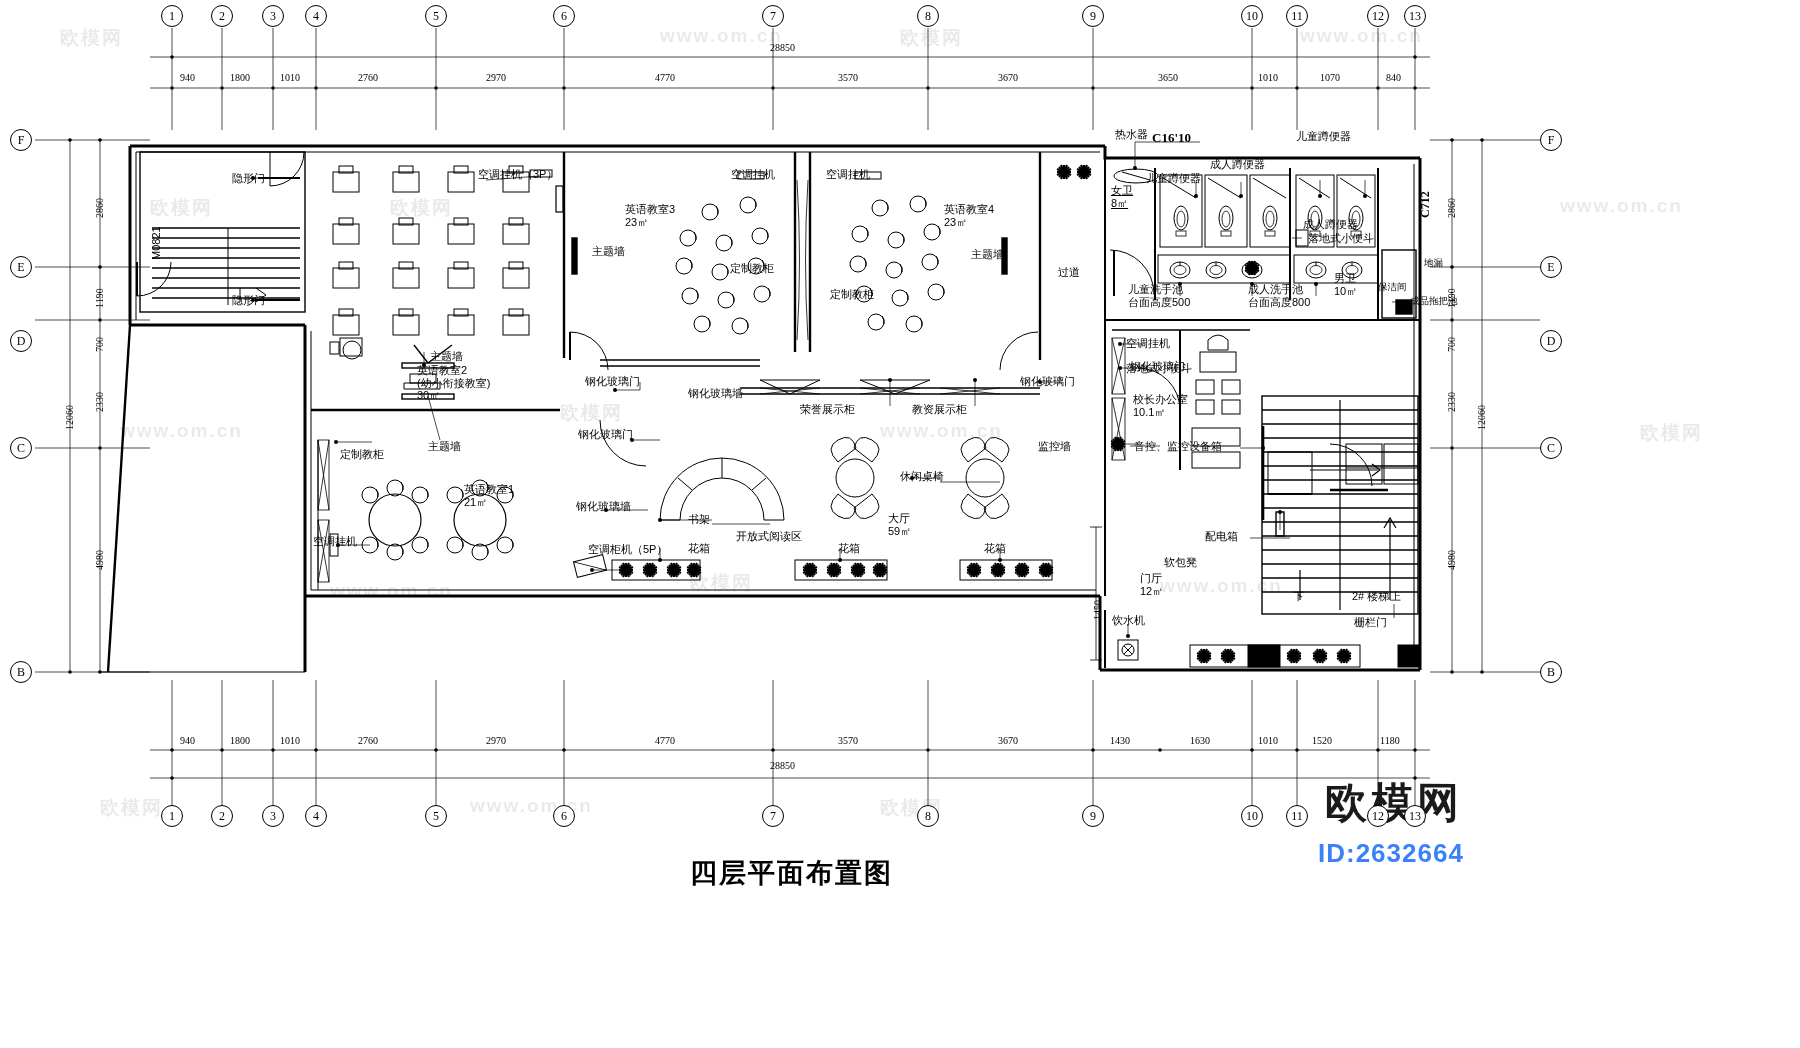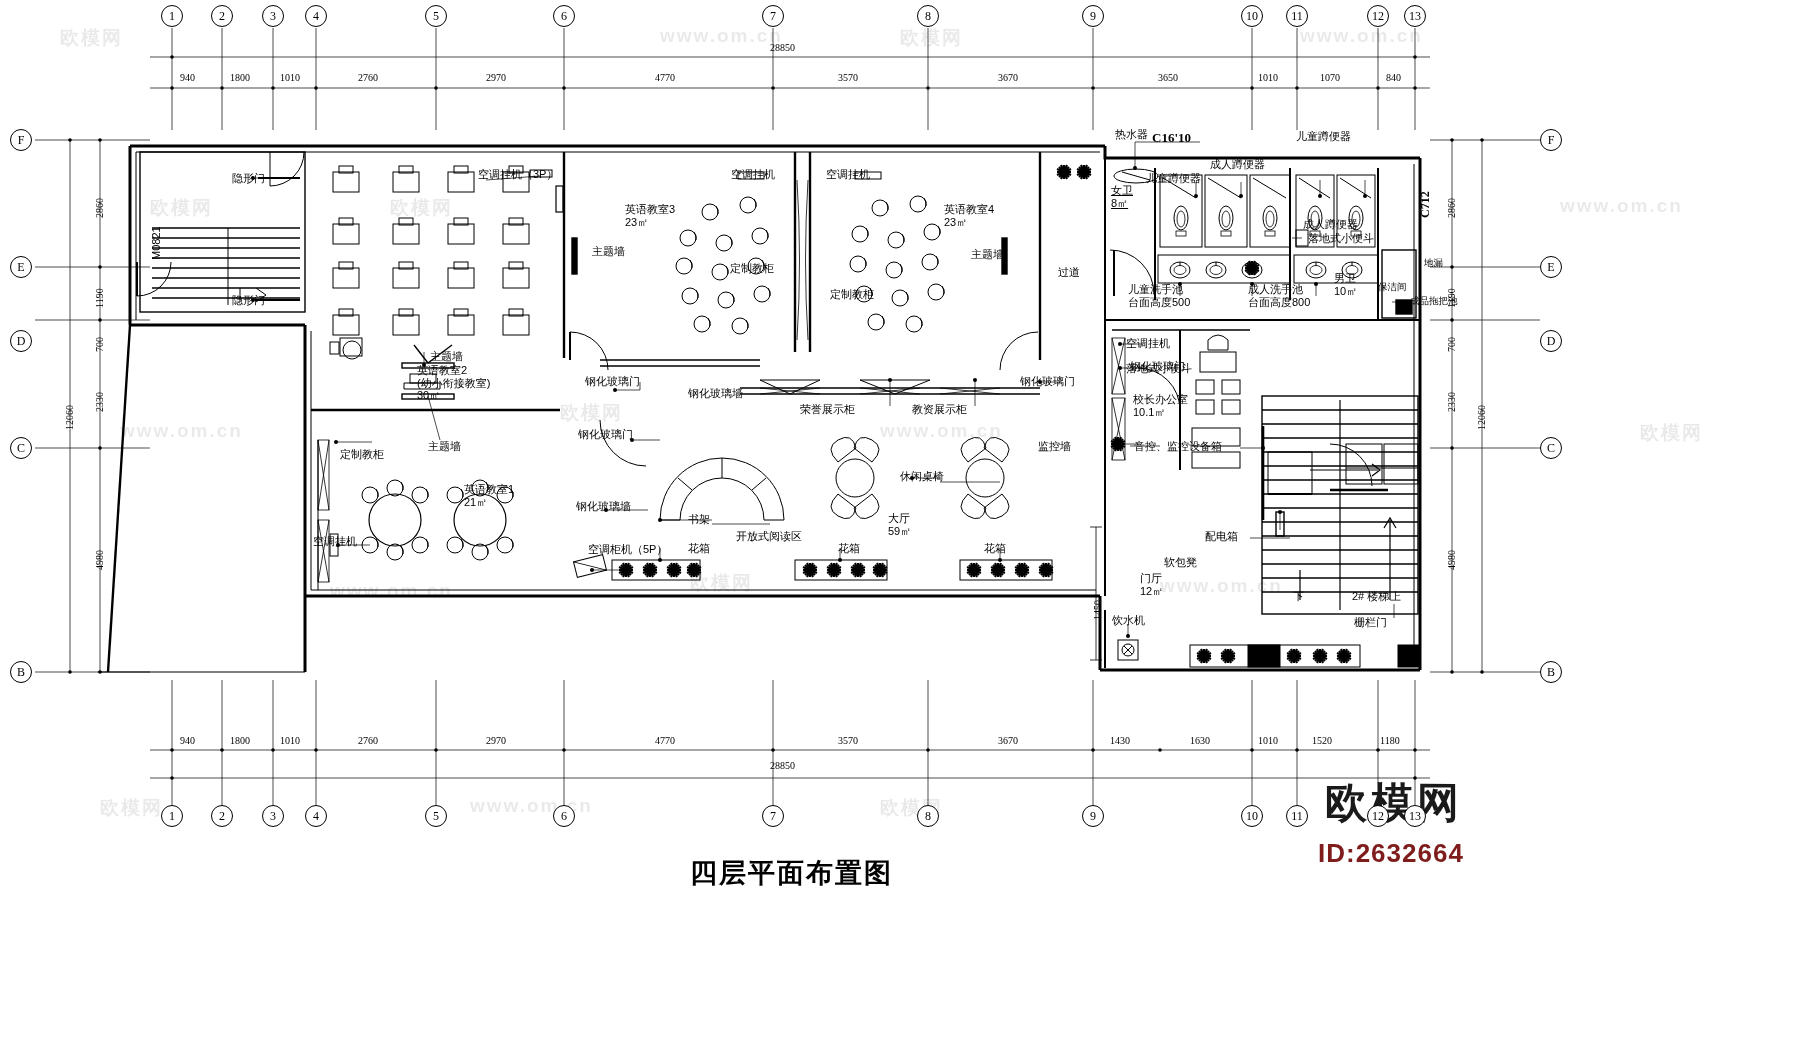--- a/index.html
+++ b/index.html
@@ -11,21 +11,21 @@
   .dim{position:absolute;font-size:10px;font-family:"Liberation Serif","DejaVu Serif",serif;white-space:nowrap;}
   .vdim{position:absolute;font-size:10px;font-family:"Liberation Serif","DejaVu Serif",serif;white-space:nowrap;
         transform-origin:0 0;transform:rotate(-90deg);}
   .gbub{position:absolute;width:22px;height:22px;border:1.3px solid #000;border-radius:50%;
         background:#fff;font-family:"Liberation Serif","DejaVu Serif",serif;font-size:12px;
         display:flex;align-items:center;justify-content:center;box-sizing:border-box;z-index:6;}
   .title{position:absolute;font-size:27px;font-family:"DejaVu Sans",sans-serif;font-weight:700;letter-spacing:2px;}
   .wm{position:absolute;color:rgba(0,0,0,0.085);font-size:19px;font-weight:700;letter-spacing:2px;
       pointer-events:none;user-select:none;}
   .wmbig{position:absolute;color:#1a1a1a;font-size:42px;font-weight:700;letter-spacing:4px;}
-  .wmid{position:absolute;color:#7f1d1d;font-size:26px;font-weight:700;letter-spacing:1px;}
+  .wmid{position:absolute;color:#3b82f6;font-size:26px;font-weight:700;letter-spacing:1px;}
   svg.ov{position:absolute;left:0;top:0;width:1800px;height:1048px;pointer-events:none;}
 </style>
 </head>
 <body>
 
 <div id="stage">
 
   <div class="wm" style="left:60px;top:25px;">欧模网</div>
   <div class="wm" style="left:150px;top:195px;">欧模网</div>
   <div class="wm" style="left:390px;top:195px;">欧模网</div>

